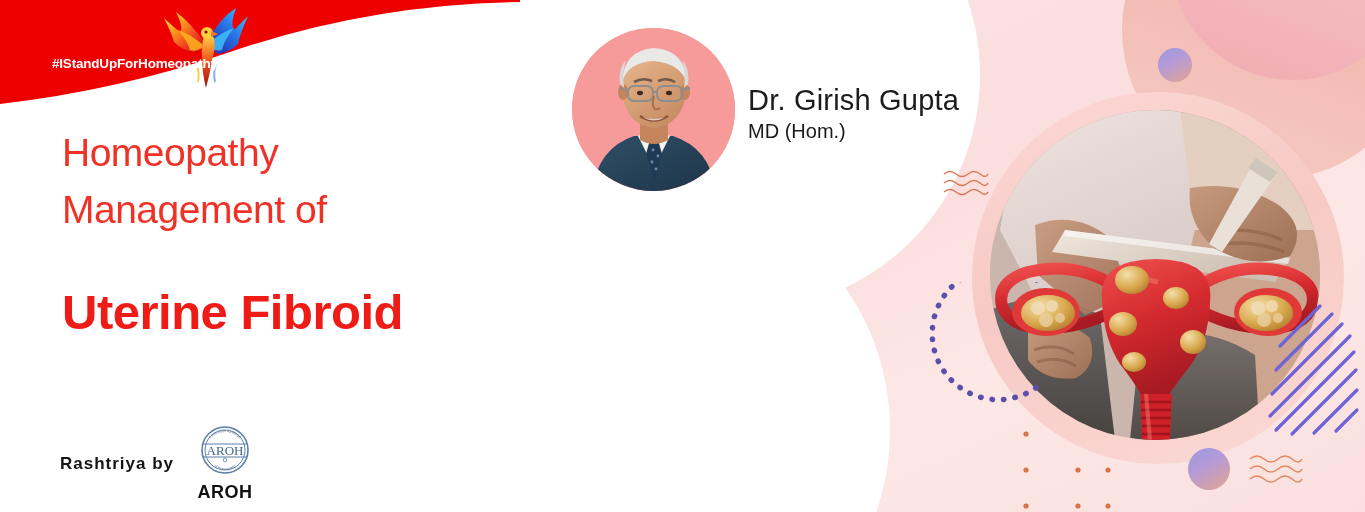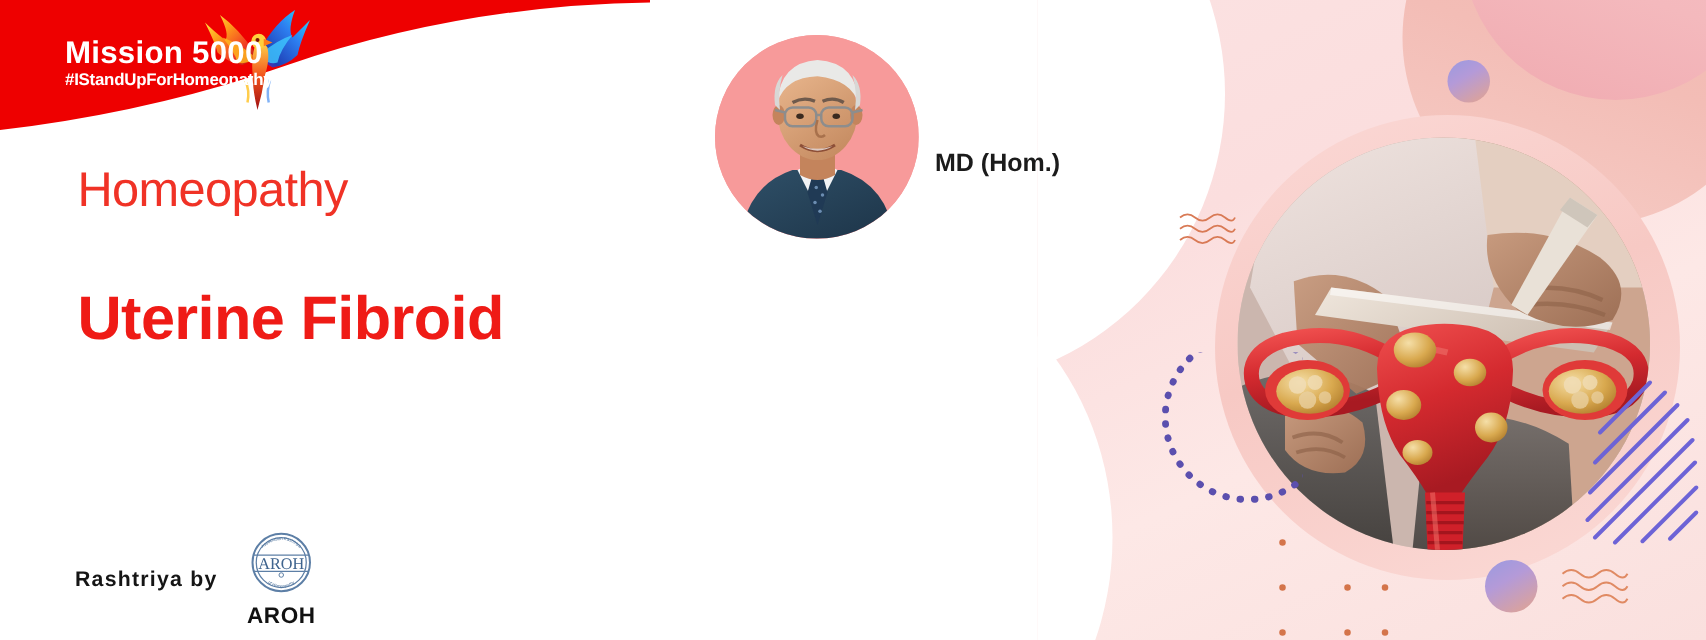--- a/index.html
+++ b/index.html
@@ -72,21 +72,21 @@
   .hl-strong{color:#ef1b16;font-size:49px;line-height:60px;font-weight:bold;
      font-family:"Liberation Sans",sans-serif;letter-spacing:-.5px;margin-top:44px;}
 
   
   #doctor-photo{position:absolute;left:572px;top:28px;width:163px;height:163px;border-radius:50%;
      overflow:hidden;background:#f79a9a;}
   #doctor-photo svg{display:block;}
   #doctor-name{position:absolute;left:748px;top:84px;color:#1b1b1b;font-size:29px;
      font-weight:normal;font-family:"Liberation Sans",sans-serif;letter-spacing:.2px;}
   #doctor-degree{position:absolute;left:748px;top:120px;color:#1b1b1b;font-size:20px;
-     font-weight:bold;font-family:"Liberation Sans",sans-serif;}
+     font-weight:normal;font-family:"Liberation Sans",sans-serif;}
 
   
   #approved-row{position:absolute;left:60px;top:424px;display:flex;align-items:center;}
   #approved-label{color:#151515;font-size:17px;font-weight:bold;letter-spacing:1px;
      font-family:"Liberation Sans",sans-serif;}
   #aroh-block{margin-left:22px;display:flex;flex-direction:column;align-items:center;}
   #aroh-seal{width:58px;height:52px;}
   #aroh-caption{margin-top:6px;color:#111;font-size:18px;font-weight:bold;
      letter-spacing:.5px;font-family:"Liberation Sans",sans-serif;}
 </style>
@@ -300,26 +300,26 @@
 
         <circle cx="47" cy="31" r="6" fill="#ffcf3d"></circle>
         <path d="M51 29 L58 32 L51 35 Z" fill="#ff7a18"></path>
         <circle cx="46" cy="30" r="1.6" fill="#7a1208"></circle>
 
         <path d="M36 62 q4 8 2 18" stroke="#ffb800" stroke-width="2" fill="none" opacity=".7"></path>
         <path d="M56 62 q-3 9 -1 18" stroke="#2d7ef0" stroke-width="2" fill="none" opacity=".6"></path>
       </svg>
     </div>
 
-    <div class="mission-title">Mission 5000</div>
     <div class="mission-tag">#IStandUpForHomeopathy</div>
   </div>
 
   <div id="headline">
     <div class="hl-line">Homeopathy</div>
+    <div class="hl-line">Management of</div>
     <div class="hl-strong">Uterine Fibroid</div>
   </div>
 
   <div id="doctor-photo">
     <svg width="163" height="163" viewBox="0 0 163 163">
       <defs>
         <linearGradient id="suitG" x1="0" y1="0" x2="1" y2="1">
           <stop offset="0" stop-color="#2f5068"></stop>
             <stop offset="1" stop-color="#1d3448"></stop>
         </linearGradient>
@@ -367,20 +367,21 @@
       <ellipse cx="68" cy="65" rx="3" ry="2.2" fill="#3a2a20"></ellipse>
       <ellipse cx="97" cy="65" rx="3" ry="2.2" fill="#3a2a20"></ellipse>
 
       <path d="M82 68 q-3 10 1 13 q3 1 5 -1" stroke="#a8714c" stroke-width="2" fill="none"></path>
 
       <path d="M68 88 q14 9 28 0" stroke="#8d4f37" stroke-width="2.4" fill="none"></path>
       <path d="M70 89 q12 4 24 0 q-12 7 -24 0 Z" fill="#fff" opacity=".7"></path>
     </svg>
   </div>
 
+  <div id="doctor-name">Dr. Girish Gupta</div>
   <div id="doctor-degree">MD (Hom.)</div>
 
   <div id="approved-row">
     <span id="approved-label">Rashtriya  by</span>
 
     <span id="aroh-block">
       <span id="aroh-seal">
         <svg width="58" height="52" viewBox="0 0 58 52">
           <defs>
             <path id="arcTop" d="M9 28 a20 20 0 0 1 40 0"></path>

